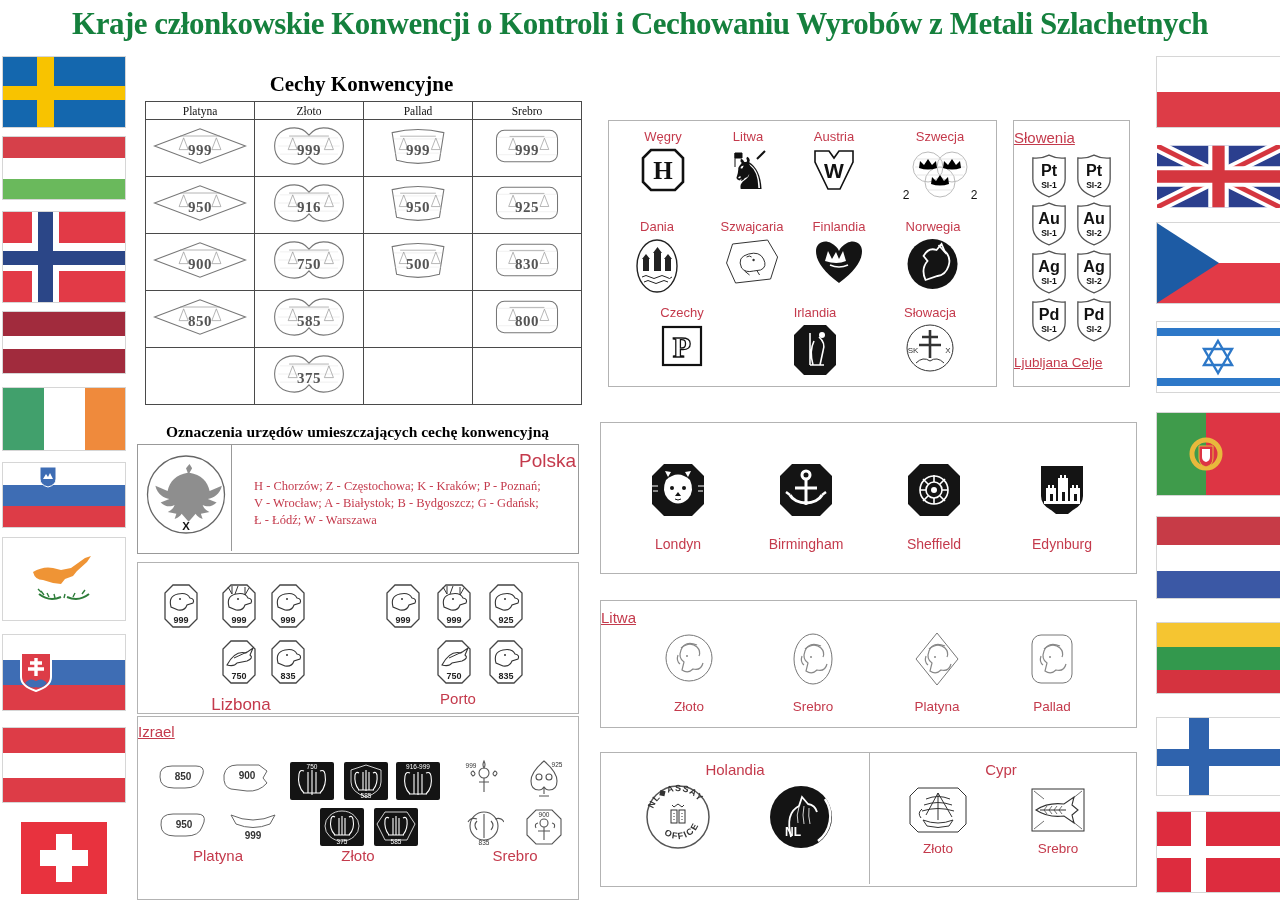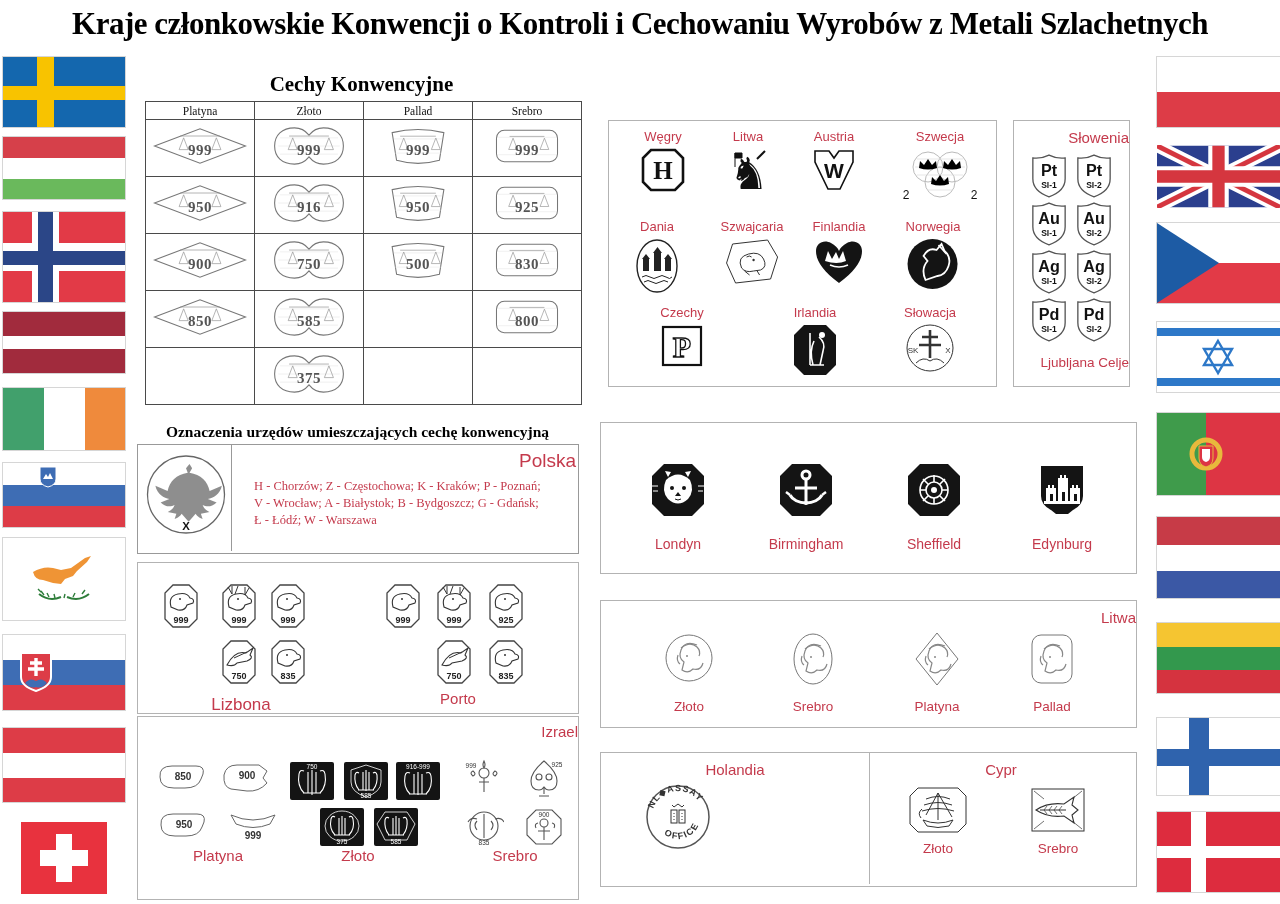--- a/index.html
+++ b/index.html
@@ -1,21 +1,21 @@
 <!DOCTYPE html>
 <html><head>
 <meta charset="utf-8">
 <style>
   :root{ --red:#c43a4c; --ink:#141414; --line:#b3b3b3; }
   html,body{margin:0;padding:0;background:#fff;}
   #page{position:relative;width:1280px;height:904px;background:#fff;overflow:hidden;
         font-family:"Liberation Sans",sans-serif;}
   .box{position:absolute;border:1px solid var(--line);background:#fff;}
   h1{position:absolute;left:0;top:6px;width:1280px;margin:0;text-align:center;
-     font-family:"Liberation Serif",serif;font-weight:700;font-size:31px;color:#000000;
+     font-family:"Liberation Serif",serif;font-weight:700;font-size:31px;color:#15803d;
      white-space:nowrap;letter-spacing:-0.5px;}
   
   .flag{position:absolute;width:122px;box-shadow:0 0 0 1px #d6d6d6;}
   .fl{left:3px;} .fr{left:1157px;width:123px;}
   .f-se{background-image:linear-gradient(to right,transparent 0 28%,#f8c300 28% 42%,transparent 42%),linear-gradient(to bottom,transparent 0 41%,#f8c300 41% 61%,transparent 61%);background-color:#1467ae;}
   .f-hu{background:linear-gradient(to bottom,#d6404a 0 34%,#fff 34% 67%,#6ab95c 67%);}
   .f-no{background-image:linear-gradient(to right,transparent 0 29%,#2b4687 29% 41%,transparent 41%),linear-gradient(to bottom,transparent 0 43%,#2b4687 43% 59%,transparent 59%),linear-gradient(to right,transparent 0 24%,#fff 24% 46%,transparent 46%),linear-gradient(to bottom,transparent 0 35%,#fff 35% 66%,transparent 66%);background-color:#e23a47;}
   .f-lv{background:linear-gradient(to bottom,#a12b3d 0 40%,#fff 40% 60%,#a12b3d 60%);}
   .f-ie{background:linear-gradient(to right,#41a06c 0 34%,#fff 34% 67%,#ef8a3c 67%);}
   .f-si{background:linear-gradient(to bottom,#fff 0 34%,#3e6db4 34% 67%,#dd3c47 67%);}
@@ -46,21 +46,21 @@
      font:700 15px "Liberation Serif",serif;color:#555;letter-spacing:.5px;}
   
   .off-head{position:absolute;left:137px;top:423px;width:441px;text-align:center;
      font-family:"Liberation Serif",serif;font-weight:700;font-size:15.5px;color:#000;}
   .pl-box{left:137px;top:444px;width:440px;height:108px;border:1px solid #999;}
   .pl-div{position:absolute;left:93px;top:0;width:0;height:106px;border-left:1px solid #999;}
   .pl-title{position:absolute;left:94px;top:5px;width:344px;text-align:right;font-size:19px;color:var(--red);}
   .pl-lines{position:absolute;left:116px;top:33px;font-family:"Liberation Serif",serif;font-size:12.5px;
      line-height:17px;color:var(--red);}
   
-  .btitle{position:absolute;width:100%;text-align:right;font-size:15px;color:var(--red);}
+  .btitle{position:absolute;width:100%;text-align:left;font-size:15px;color:var(--red);text-decoration:underline;}
   .mlabel{position:absolute;transform:translateX(-50%);font-size:13.5px;color:var(--red);white-space:nowrap;}
   .mk{position:absolute;transform:translateX(-50%);}
   .mpi{position:absolute;transform:translateX(-50%);text-align:center;}
   .mpl{font-size:13px;color:var(--red);white-space:nowrap;margin-bottom:3px;}
   svg text.sh-m{font-family:"Liberation Sans",sans-serif;font-size:17px;font-weight:700;fill:#111;text-anchor:middle;}
   svg text.sh-c{font-family:"Liberation Sans",sans-serif;font-size:9px;font-weight:700;fill:#111;text-anchor:middle;}
   svg text.mk-letter{font-family:"Liberation Serif",serif;font-size:25px;font-weight:700;fill:#111;text-anchor:middle;}
   svg text.mk-letter-s{font-family:"Liberation Sans",sans-serif;font-size:21px;font-weight:700;fill:#111;text-anchor:middle;}
   svg text.bubble{font-family:"Liberation Serif",serif;font-size:30px;font-weight:700;fill:#fff;stroke:#111;stroke-width:1.3;text-anchor:middle;}
   svg text.pgn{font-family:"Liberation Sans",sans-serif;font-size:9px;font-weight:700;fill:#222;text-anchor:middle;}
@@ -680,20 +680,29 @@
             <path id="arcB" d="M12,34a22,22 0 0 0 44,0"></path>
           </defs>
         <text font-size="9" letter-spacing="1" fill="#333" font-weight="bold"><textPath href="#arcT" startOffset="10%">NL◆ASSAY</textPath></text>
         <text font-size="9" letter-spacing="1.5" fill="#333" font-weight="bold"><textPath href="#arcB" startOffset="28%">OFFICE</textPath></text>
         <path d="M28,22l2,2l4,-3l4,3l2,-2" stroke="#333" fill="none"></path>
         <rect x="27" y="27" width="6" height="13" fill="none" stroke="#333"></rect>
           <rect x="35" y="27" width="6" height="13" fill="none" stroke="#333"></rect>
         <path d="M30,30v1M30,33v1M30,36v1M38,30v1M38,33v1M38,36v1" stroke="#333"></path>
       </svg>
     </div>
+    <div class="mk" style="left:200px;top:30px">
+      <svg width="68" height="68" viewBox="0 0 68 68">
+        <circle cx="34" cy="34" r="31" fill="#141414"></circle>
+        <path d="M24,54q-6,-24,8,-31l3,-9l6,7q7,1,9,8" fill="none" stroke="#fff" stroke-width="1.8"></path>
+        <path d="M32,24q-3,8,-1,16M37,23q-2,9,0,18M42,25q-1,8,1,16" stroke="#fff" stroke-width=".8" fill="none"></path>
+        <path d="M58,16a31,31 0 0 1 -7,42" stroke="#fff" stroke-width="2.5" fill="none"></path>
+        <text x="26" y="53" font-size="12" font-weight="bold" fill="#fff" text-anchor="middle">NL</text>
+      </svg>
+    </div>
     <div class="mlabel" style="left:400px;top:8px;font-size:15px">Cypr</div>
     <div class="mk" style="left:337px;top:32px">
       <svg width="62" height="50" viewBox="0 0 62 50">
         <path d="M11,3h40l8,8v28l-8,8H11L3,39V11z" fill="none" stroke="#333"></path>
         <g fill="none" stroke="#333">
           <path d="M16,35q15,6,30,0l-4,6q-11,3,-22,0z"></path>
           <path d="M31,8v27M31,8l-12,22M31,8l14,24"></path>
           <path d="M19,14q12,-5,24,0M17,20q14,-5,28,0M15,26q16,-5,32,0"></path>
           <path d="M14,33q-4,-5,1,-9"></path>
         </g>

